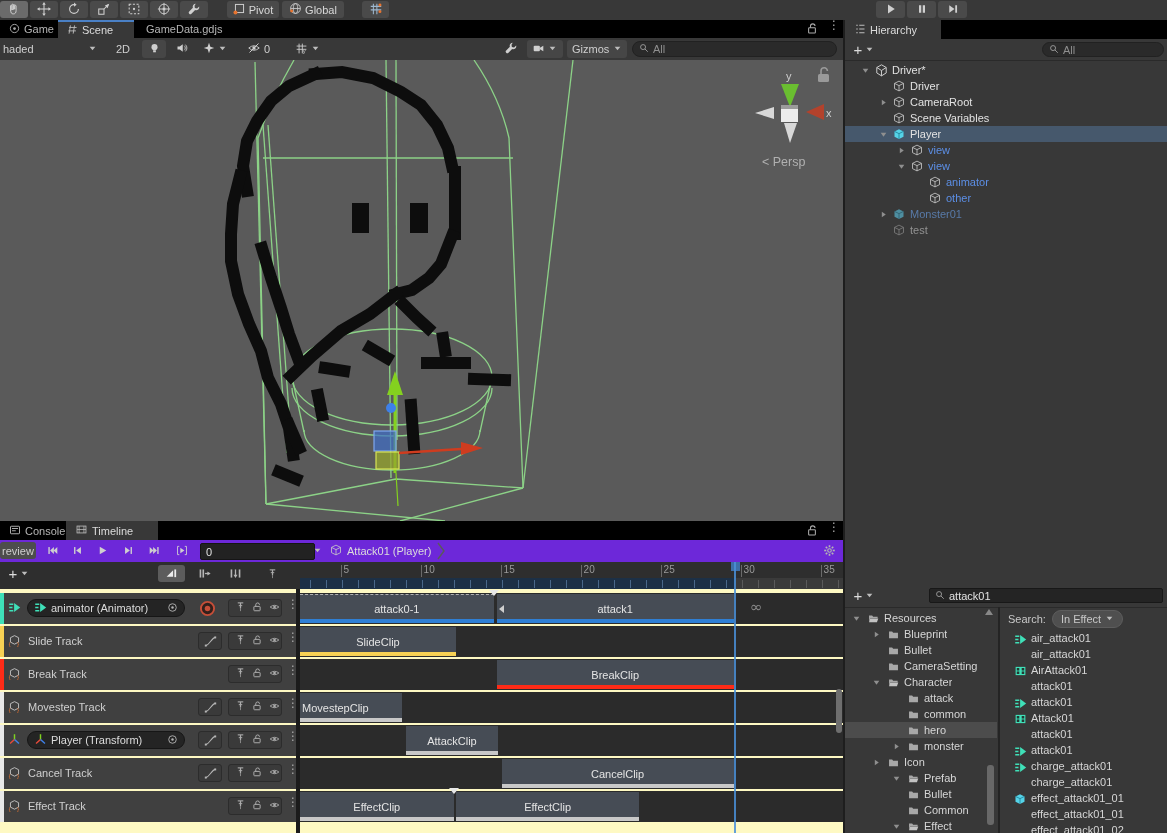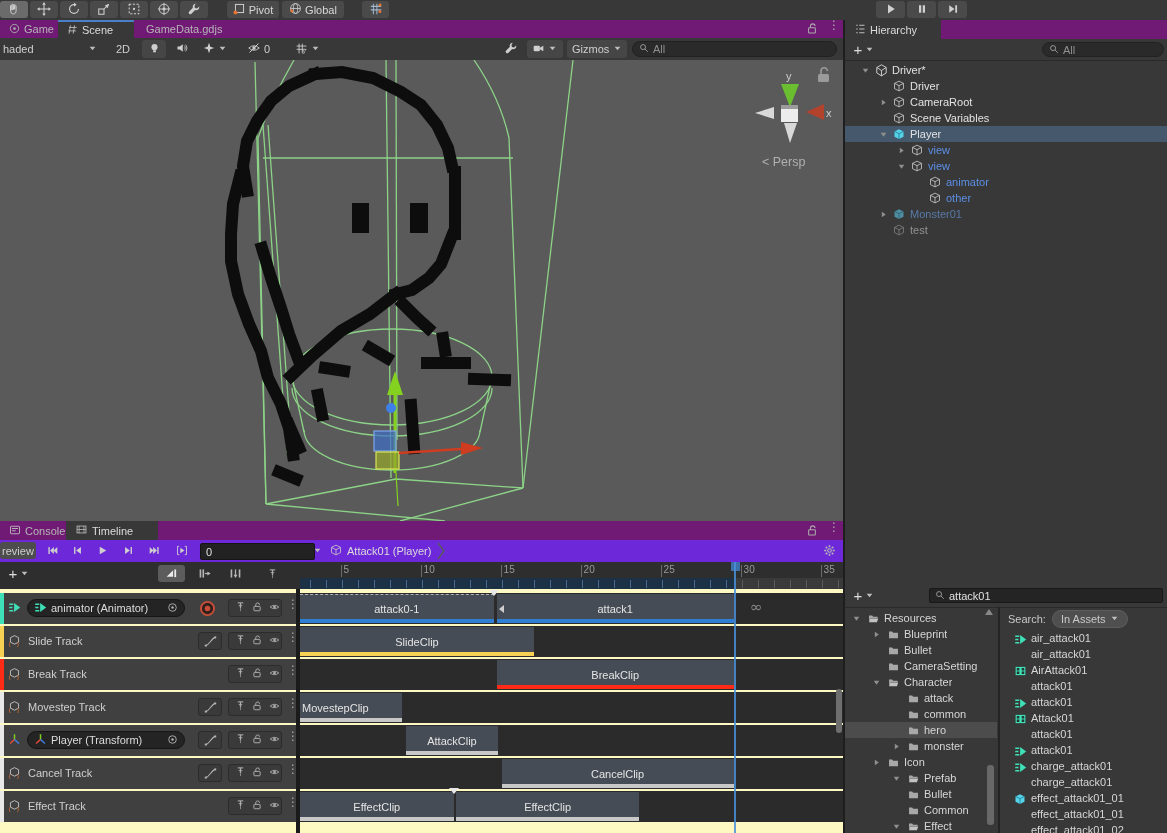--- a/index.html
+++ b/index.html
@@ -4,21 +4,21 @@
 <style>
   html,body{margin:0;padding:0;width:1167px;height:833px;overflow:hidden;background:#383838;
     font-family:"Liberation Sans","DejaVu Sans",sans-serif;font-size:11px;color:#d2d2d2;}
   .abs{position:absolute;}
   #app{position:absolute;left:0;top:0;width:1167px;height:833px;background:#383838;}
   
   #topbar{left:0;top:0;width:1167px;height:20px;background:#383838;border-bottom:1px solid #232323;}
   .toolbtn{position:absolute;top:1px;height:17px;background:#4a4a4a;border-radius:3px;display:flex;align-items:center;justify-content:center;gap:3px;color:#d8d8d8;}
   .toolbtn.pressed{background:#6b6b6b;}
   
-  .tabbar{position:absolute;background:#701a75;}
+  .tabbar{position:absolute;background:#000000;}
   .tab{position:absolute;top:0;height:100%;display:flex;align-items:center;gap:4px;padding:0 9px;color:#b6b6b6;box-sizing:border-box;}
   .tab.active{background:#383838;color:#dcdcdc;}
   .tab.active.focus{border-top:2px solid #4a80c5;padding-top:0;}
   
   #sceneToolbar{left:0;top:38px;width:843px;height:22px;background:#383838;border-bottom:1px solid #2a2a2a;}
   .stb{position:absolute;top:2px;height:18px;display:flex;align-items:center;gap:3px;color:#cfcfcf;background:#464646;border-radius:3px;padding:0 5px;box-sizing:border-box;}
   .stb.flat{background:transparent;}
   .searchbox{position:absolute;background:#2a2a2a;border:1px solid #212121;border-radius:9px;display:flex;align-items:center;gap:4px;padding:0 6px;color:#8f8f8f;box-sizing:border-box;}
   
   #viewport{left:0;top:60px;width:843px;height:461px;background:#5a5a5a;overflow:hidden;}
@@ -765,21 +765,21 @@
           <div class="clip" style="left: 300px; top: 5px; width: 193.6px; height: 29px; position: absolute; border-top: 1.5px dashed rgb(176, 176, 176);">
             <span style="white-space:nowrap">attack0-1</span>
                     <span class="under" style="background:#2f7fd4"></span>
           </div>
           <div class="tri-down" style="left: 488.6px; top: 1px;"></div>
           <div class="clip" style="left: 496.8px; top: 5px; width: 236.8px; height: 29px; position: absolute;">
             <span style="white-space:nowrap">attack1</span>
                     <span class="under" style="background:#2f7fd4"></span>
           </div>
           <div style="position: absolute; left: 498.8px; top: 16px; width: 0px; height: 0px; border-bottom: 4px solid transparent; border-right: 5px solid rgb(207, 207, 207); border-top: 4px solid transparent;"></div>
-          <div class="clip" style="left: 300px; top: 38px; width: 234px; height: 29px; position: absolute;">
+          <div class="clip" style="left: 300px; top: 38px; width: 156px; height: 29px; position: absolute;">
             <span style="white-space:nowrap">SlideClip</span>
                     <span class="under" style="background:#f7d154"></span>
           </div>
           <div class="clip" style="left: 496.8px; top: 71px; width: 236.8px; height: 29px; position: absolute;">
             <span style="white-space:nowrap">BreakClip</span>
                     <span class="under" style="background:#ff2b17"></span>
           </div>
           <div class="clip" style="left: 300px; top: 104px; width: 102.4px; height: 29px; position: absolute; justify-content: flex-start; padding-left: 2px;">
             <span style="white-space:nowrap">MovestepClip</span>
                     <span class="under" style="background:#c8c8c8"></span>
@@ -1052,21 +1052,21 @@
             </svg></span>
           <span class="lbl" style="position:absolute;left:79px;top:2px;color:#d6d6d6;max-width:71px;overflow:hidden">Effect</span>
         </div>
       </div>
     <div class="abs" style="left:140px;top:44px;width:0px;height:0px;border-left:4px solid transparent;border-right:4px solid transparent;border-bottom:6px solid #888"></div>
     <div class="abs" style="left:142px;top:200px;width:7px;height:60px;background:#686868;border-radius:3px"></div>
     <div class="abs" style="left:153px;top:42px;width:2px;height:226px;background:#242424"></div>
     <div class="abs" style="left:155px;top:42px;width:167px;height:24px;display:flex;align-items:center;gap:6px;padding-left:8px;box-sizing:border-box">
       <span style="color:#c8c8c8">Search:</span>
       <span class="pill">
-          <span>In Assets</span>
+          <span>In Effect</span>
           <span id="ic-car10"><svg width="9" height="9" viewBox="0 0 16 16">
               <polygon points="3,5 13,5 8,11" fill="#bdbdbd"></polygon>
             </svg></span>
         </span>
     </div>
     <div id="projResults" class="abs" style="left:155px;top:66px;width:167px;height:202px;overflow:hidden">
         <div class="row" style="top: 0px;">
           <span style="position:absolute;left:14px;top:2px"><svg width="13" height="13" viewBox="0 0 16 16">
               <path d="M1.5,4h5 M1.5,8h4 M1.5,12h5" stroke="#3fe0b8" stroke-width="1.6"></path>
               <polygon points="7.5,2.5 15,8 7.5,13.5" fill="#3fe0b8"></polygon>

